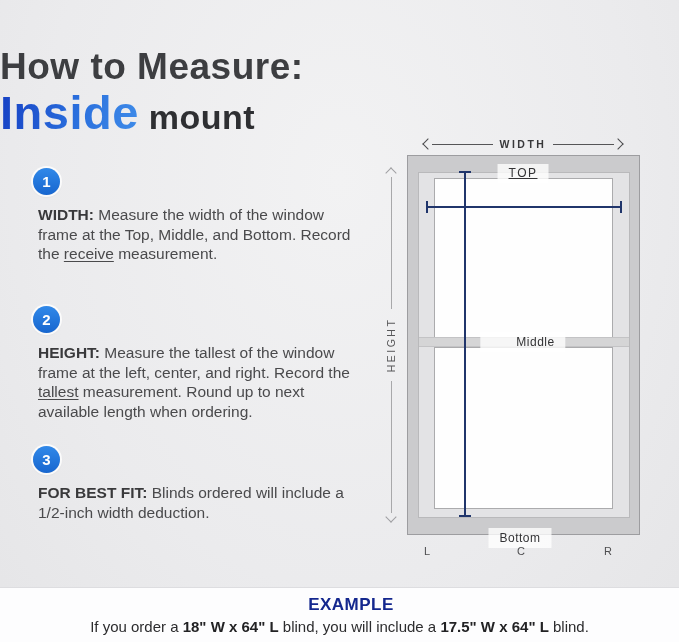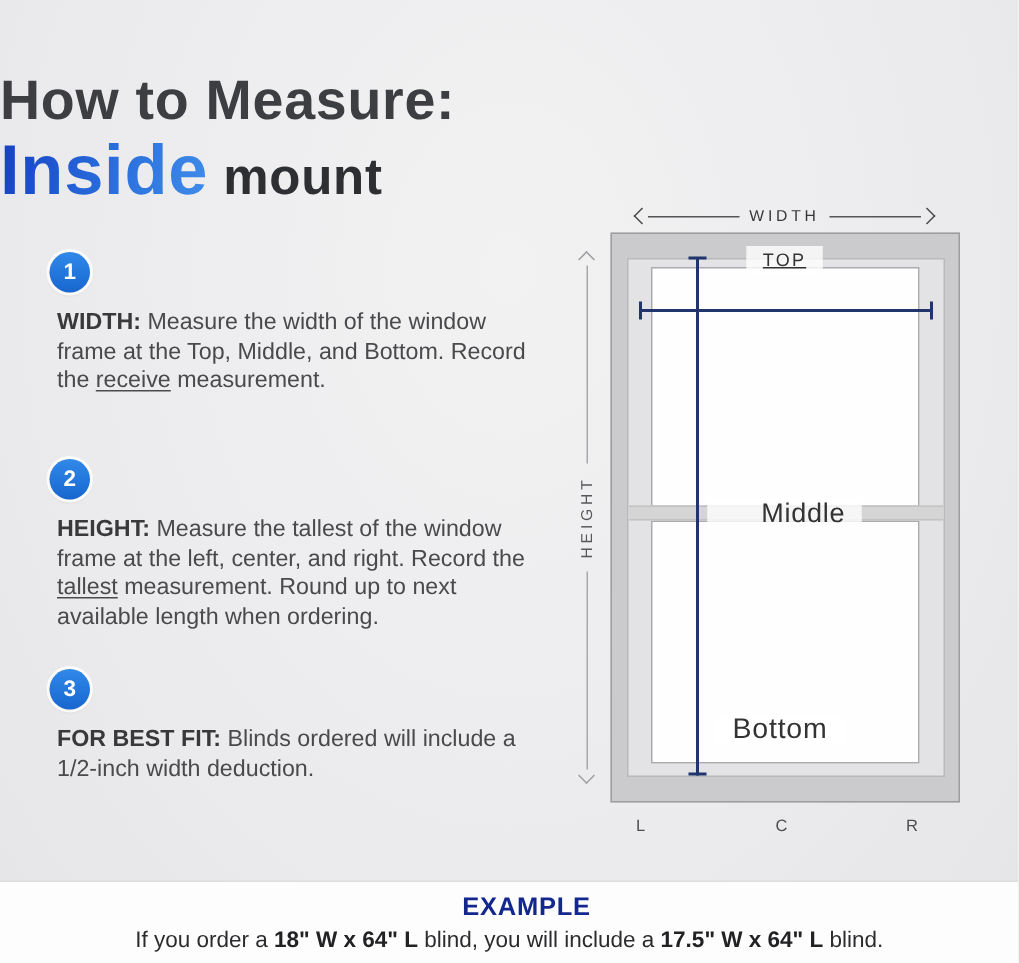--- a/index.html
+++ b/index.html
@@ -37,21 +37,21 @@
   .step-underline { text-decoration:underline; text-underline-offset:2px; }
   .chev { width:8px; height:8px; flex:none; }
   .chev-left  { border-left:1.5px solid #4a4a4c; border-bottom:1.5px solid #4a4a4c; transform:rotate(45deg); }
   .chev-right { border-top:1.5px solid #4a4a4c; border-right:1.5px solid #4a4a4c; transform:rotate(45deg); }
   .chev-up    { border-top:1.5px solid #9f9fa2; border-left:1.5px solid #9f9fa2; transform:rotate(45deg); }
   .chev-down  { border-bottom:1.5px solid #9f9fa2; border-right:1.5px solid #9f9fa2; transform:rotate(45deg); }
 
   .width-arrow { position:absolute; left:424px; top:138px; width:198px; height:12px;
     display:flex; align-items:center; }
   .width-arrow .wline { flex:1; height:1px; background:#55555७; background:#555557; }
-  .width-arrow .wlabel { padding:0 7px; font-size:10.5px; letter-spacing:2.5px; color:#38383a; font-weight:400; }
+  .width-arrow .wlabel { padding:0 7px; font-size:10.5px; letter-spacing:2.5px; color:#38383a; font-weight:700; }
 
   .height-arrow { position:absolute; left:384px; top:169px; width:14px; height:352px;
     display:flex; flex-direction:column; align-items:center; }
   .height-arrow .hline { width:1px; flex:1; background:#a8a8aa; }
   .height-arrow .hlabel-wrap { height:72px; display:flex; align-items:center; justify-content:center; }
   .height-arrow .hlabel { transform:rotate(-90deg); white-space:nowrap; font-size:10.5px;
     letter-spacing:2.5px; color:#58585a; font-weight:500; }
 
   .frame-outer { position:absolute; left:407px; top:155px; width:233px; height:380px;
     background:#cbcbcd; border:1px solid #9d9da0; }
@@ -59,22 +59,22 @@
     background:#e3e3e5; border:1px solid #b9b9bb; }
   .pane { position:absolute; background:#fefefe; border:1px solid #ababad; }
   .pane-upper { left:434px; top:178px; width:179px; height:160px; }
   .pane-lower { left:434px; top:347px; width:179px; height:162px; }
   .sash-divider { position:absolute; left:419px; top:337px; width:210px; height:10px;
     background:#d5d5d6; border-top:1px solid #c3c3c5; border-bottom:1px solid #c3c3c5; }
 
   .chip { position:absolute; transform:translateX(-50%); background:rgba(255,255,255,0.78);
     padding:0 11px; color:#333335; white-space:nowrap; }
   .chip-top    { left:523px; top:164px; font-size:12px; letter-spacing:1.5px; line-height:19px;text-decoration:underline; }
-  .chip-middle { left:523px; top:332px; font-size:18px; letter-spacing:0.5px; line-height:20px;padding-left:36px; }
-  .chip-bottom { left:520px; top:477px; font-size:19px; letter-spacing:0.5px; line-height:20px; }
+  .chip-middle { left:523px; top:332px; font-size:12px; letter-spacing:0.5px; line-height:20px;padding-left:36px; }
+  .chip-bottom { left:520px; top:528px; font-size:12px; letter-spacing:0.5px; line-height:20px; }
 
   .mline { position:absolute; background:#20356b; }
   .mline-v      { left:464px; top:172px; width:2px; height:345px; }
   .mtick-vtop   { left:459px; top:171px; width:12px; height:2px; }
   .mtick-vbot   { left:459px; top:515px; width:12px; height:2px; }
   .mline-h      { left:427px; top:206px; width:195px; height:2px; }
   .mtick-hleft  { left:426px; top:201px; width:2px; height:12px; }
   .mtick-hright { left:620px; top:201px; width:2px; height:12px; }
 
   .lcr { position:absolute; top:545px; font-size:11px; color:#4e4e50; letter-spacing:1px; }

